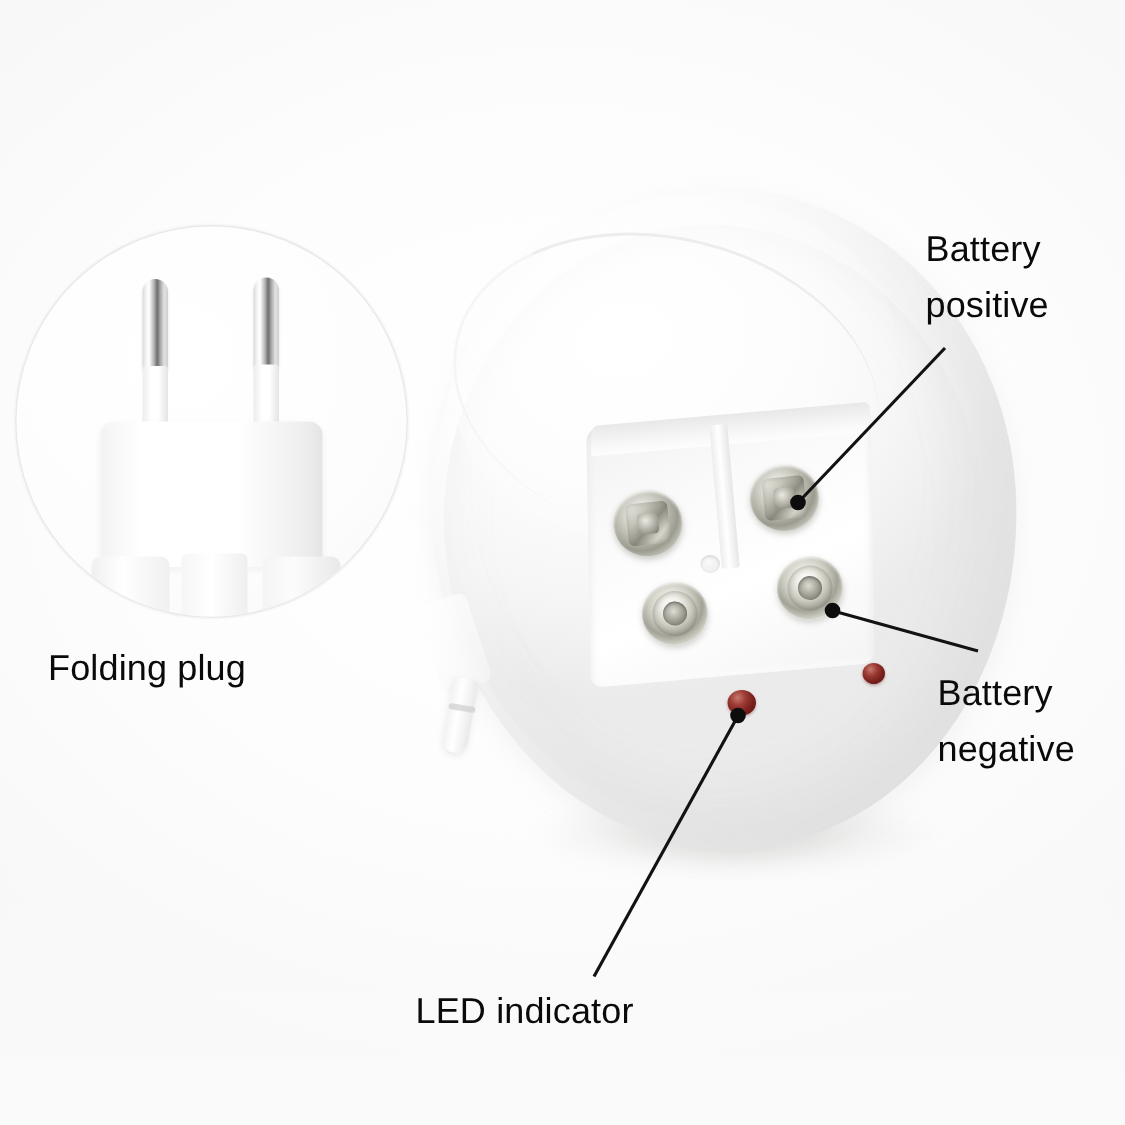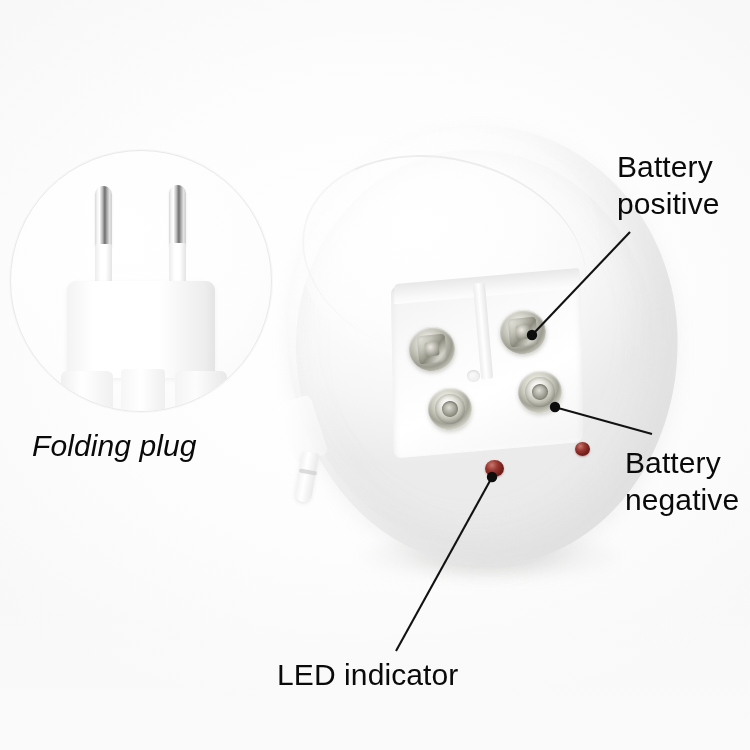--- a/index.html
+++ b/index.html
@@ -348,28 +348,28 @@
     stroke-width: 2.1;
     fill: none;
   }
   .leader-dot {
     fill: #0d0d0d;
   }
 
   .label {
     position: absolute;
     color: #0a0a0a;
-    font-size: 30px;
+    font-size: 24px;
     line-height: 37px;
     white-space: pre-line;
     letter-spacing: 0.1px;
   }
   .label-battery-positive { left: 617px; top: 148px; }
   .label-battery-negative { left: 625px; top: 444px; }
-  .label-folding-plug     { left: 32px;  top: 427px; font-style: italic; }
+  .label-folding-plug     { left: 32px;  top: 427px; }
   .label-led-indicator    { left: 277px; top: 656px; }
 </style>
 </head>
 <body>
 
 <div id="stage">
 
   <div class="bg-wash"></div>
   <div class="bg-vignette-bottom"></div>
 

